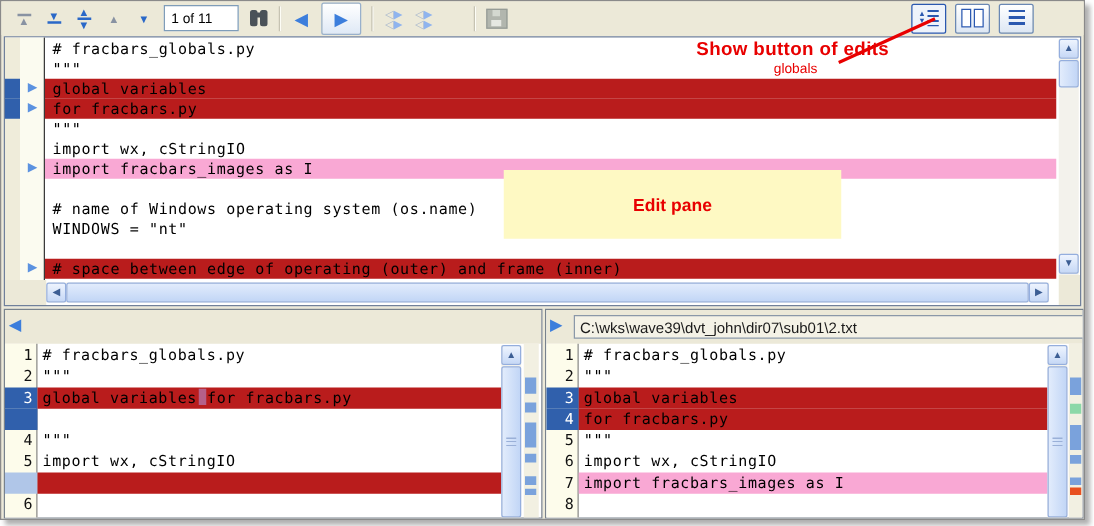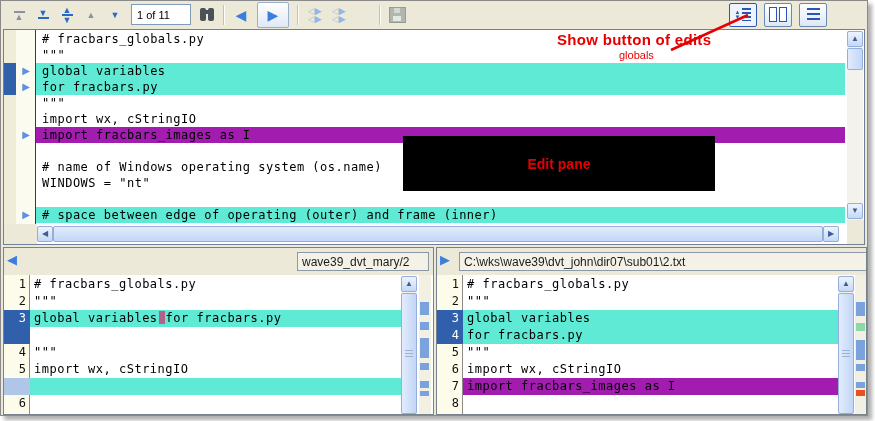--- a/index.html
+++ b/index.html
@@ -43,21 +43,21 @@
             border:1px solid #70809a;box-sizing:border-box;}
   #ep-colA{position:absolute;left:0;top:0;width:12px;height:194px;background:#efecda;}
   #ep-colB{position:absolute;left:12px;top:0;width:19px;height:194px;background:#fbfbf0;border-right:1px solid #3a3a3a;}
   #ep-rows{position:absolute;left:0;top:1px;width:841px;}
   .erow{display:flex;height:16px;}
   .erow .c1{width:12px;flex:none;}
   .erow .c1.dark{background:#3060ac;}
   .erow .c2{width:20px;flex:none;text-align:center;font-size:10px;line-height:16px;color:#5b92e0;}
   .erow .etext{flex:1;font:12px "DejaVu Sans Mono",monospace;letter-spacing:.5px;line-height:16px;
                padding-left:6px;white-space:pre;overflow:hidden;color:#000;}
-  .bg-w{background:transparent;} .bg-b{background:#5eead4;} .bg-g{background:#a21caf;}
+  .bg-w{background:transparent;} .bg-b{background:#b91c1c;} .bg-g{background:#f9a8d4;}
 
   
   .sbtrack{position:absolute;background:#f3f2ec;}
   .sbbtn{position:absolute;width:16px;height:16px;box-sizing:border-box;border:1px solid #94aede;border-radius:2px;
          background:linear-gradient(#eef4fe,#c6d8f6);color:#3c5e94;font-size:8px;line-height:14px;text-align:center;}
   .sbthumb{position:absolute;box-sizing:border-box;border:1px solid #94aede;border-radius:2px;
            background:linear-gradient(90deg,#e2ecfc,#c2d6f6);}
   .sbthumb.h{background:linear-gradient(#e2ecfc,#c2d6f6);}
   .grip::after{content:"";position:absolute;left:50%;top:50%;width:8px;height:8px;transform:translate(-50%,-50%);
                background:repeating-linear-gradient(to bottom,#9ab0d8 0 1px,transparent 1px 3px);}
@@ -82,21 +82,21 @@
   .ptext{flex:1;font:12px "DejaVu Sans Mono",monospace;letter-spacing:.5px;line-height:17px;padding-left:4px;
          white-space:pre;overflow:hidden;color:#000;}
   .pinkmark{display:inline-block;width:6px;height:13px;background:#b5608a;vertical-align:-2px;margin:0 1px;}
   .mapcol{position:absolute;top:27px;width:12px;height:141px;background:#f2f0e2;}
   .mapmark{position:absolute;left:1px;width:9px;}
 
   
   #callout{position:absolute;left:556px;top:30px;color:#e80000;font-weight:bold;font-size:15px;letter-spacing:.3px;}
   #callout-sub{position:absolute;left:618px;top:48px;color:#e80000;font-size:11px;}
   #ann-line{position:absolute;left:0;top:0;pointer-events:none;}
-  #yellowbox{position:absolute;left:402px;top:135px;width:312px;height:55px;background:#000000;
+  #yellowbox{position:absolute;left:402px;top:135px;width:270px;height:55px;background:#fef9c3;
              display:flex;align-items:center;justify-content:center;color:#e80000;font-weight:bold;font-size:14px;}
 </style>
 </head>
 <body>
 
 <div id="screen">
  <div id="window">
 
   <div id="toolbar">
     <div class="tbtn">
@@ -255,21 +255,20 @@
     <div class="sbtrack" style="left:33px;top:196px;width:802px;height:16px;">
       <div class="sbbtn" style="left:0;top:0;">◀</div>
       <div class="sbthumb h" style="left:16px;top:0;height:16px;width:770px;"></div>
       <div class="sbbtn" style="left:786px;top:0;">▶</div>
     </div>
   </div>
 
   <div id="pane-left" class="pane">
     <div class="phead">
       <span class="ptri">◀</span>
-      <input class="pfield" style="left: 293px; width: 132px;" readonly="" value="wave39_dvt_mary/2">
     </div>
     <div class="pgutter"></div>
     <div class="prows" style="width:397px;">
           <div class="prow">
             <div class="pnum ">1</div>
             <div class="ptext bg-w"># fracbars_globals.py</div>
           </div>
           <div class="prow">
             <div class="pnum ">2</div>
             <div class="ptext bg-w">"""</div>

